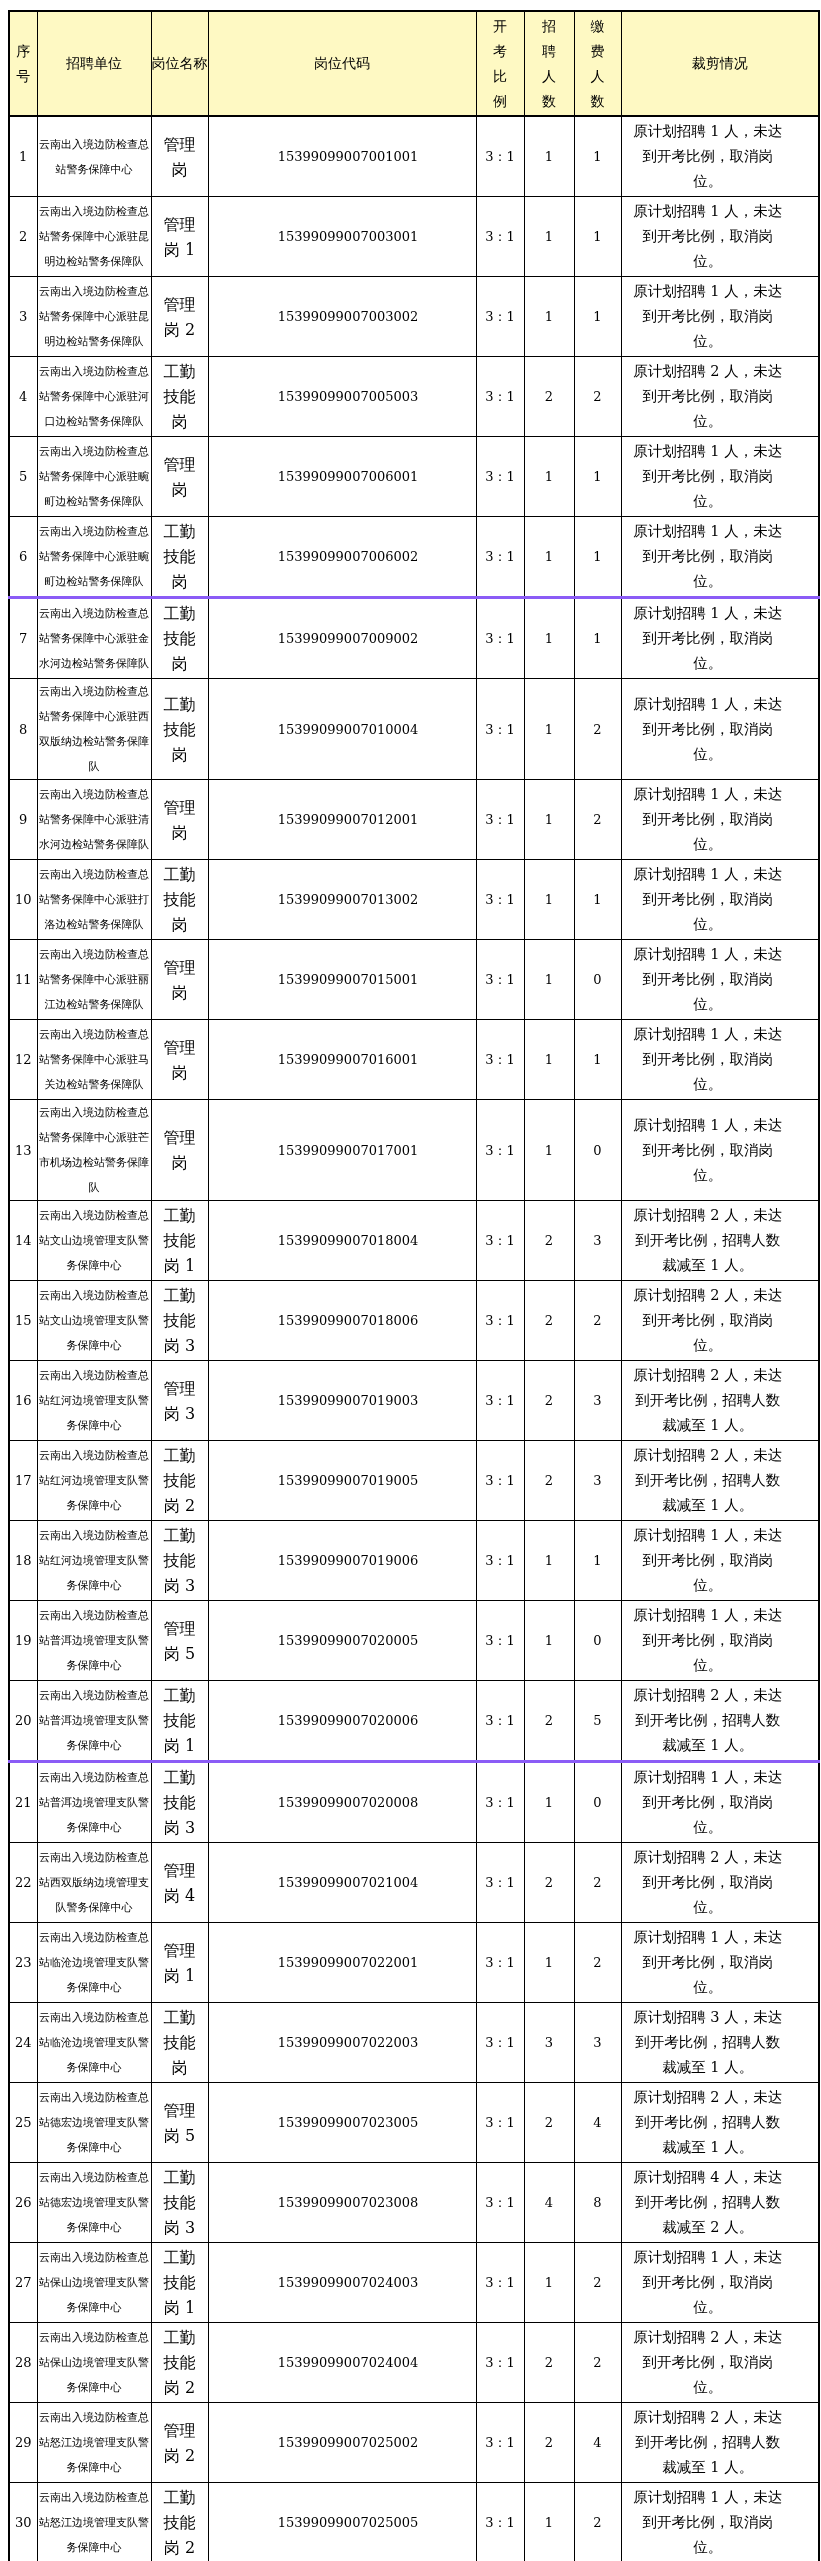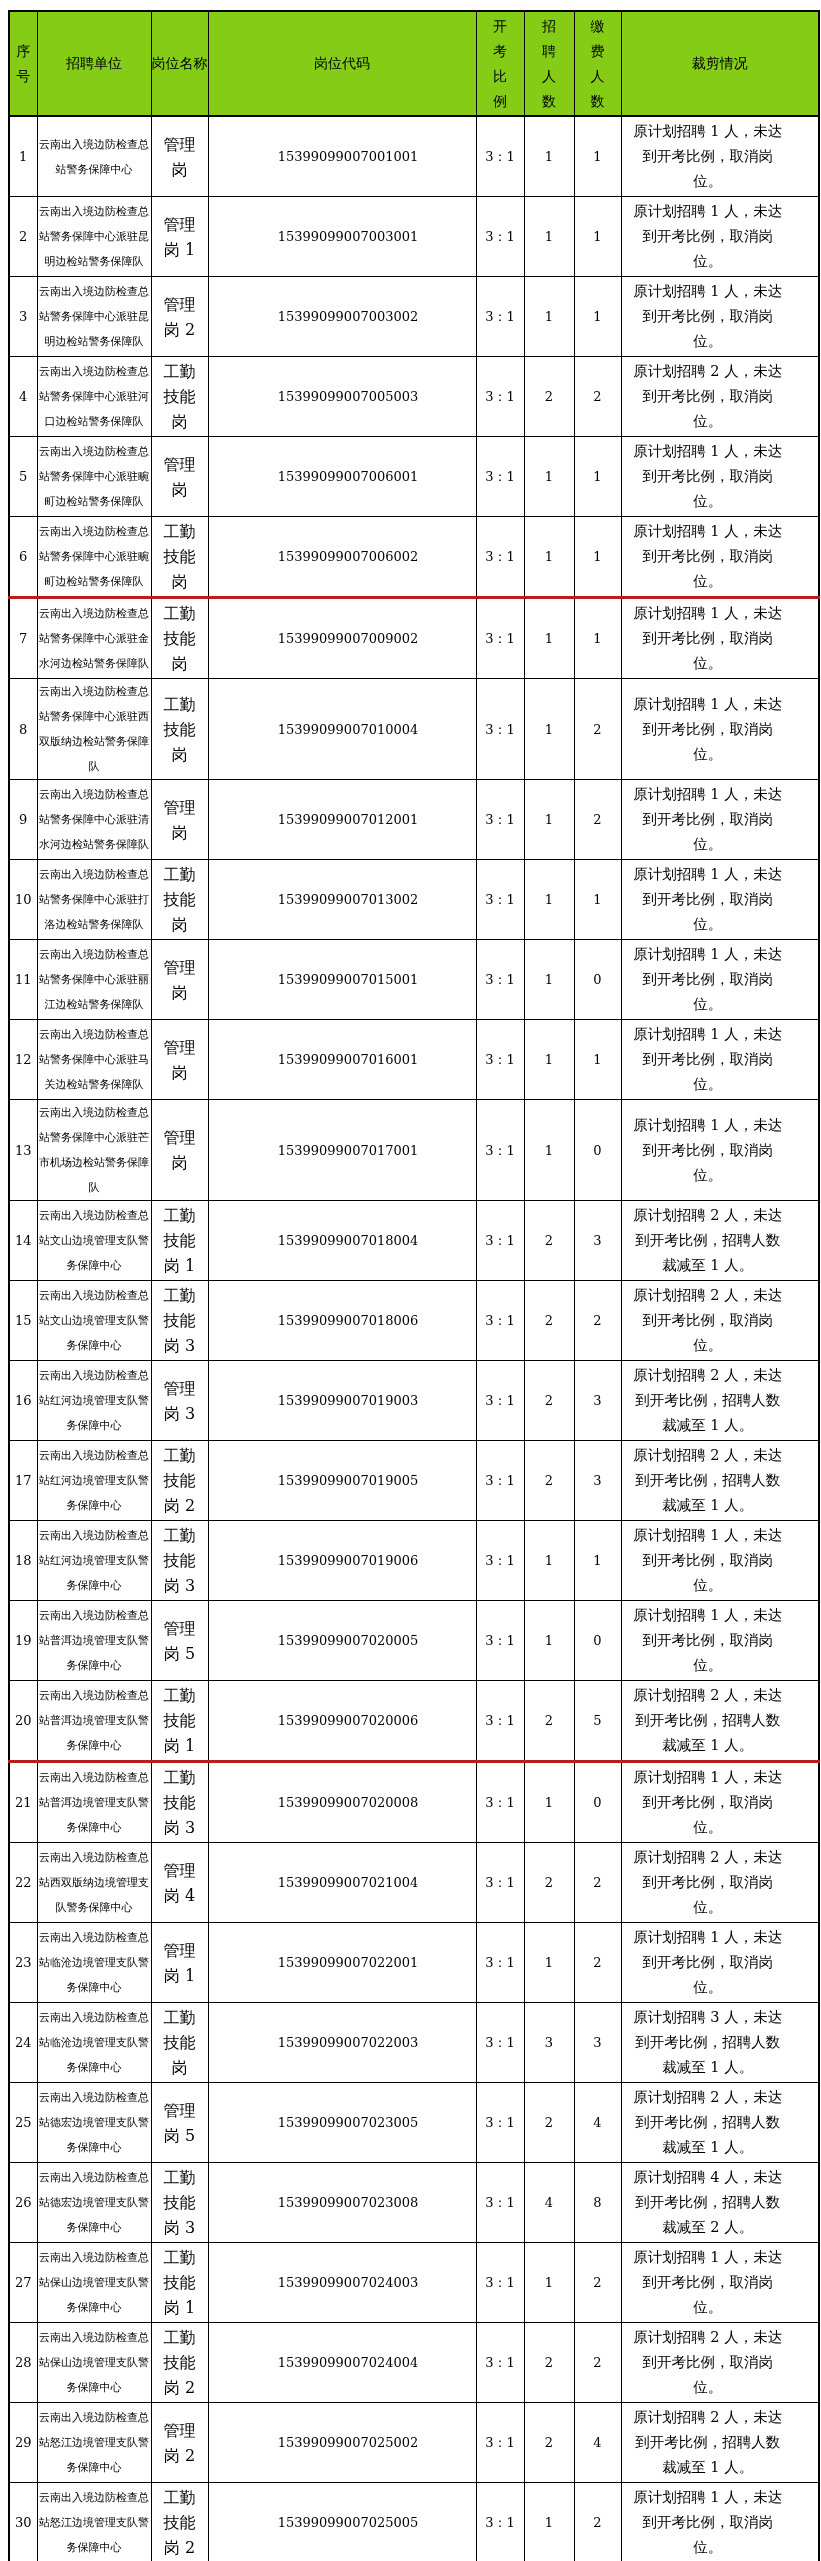--- a/index.html
+++ b/index.html
@@ -24,39 +24,39 @@
     padding: 0;
     line-height: 25px;
     word-break: break-all;
     overflow: hidden;
   }
   thead th {
     height: 103px;
     font-size: 14px;
     font-weight: normal;
     border-bottom: 2px solid #000000;
-    background: #84cc16;
+    background: #fef9c3;
   }
   thead th .vert {
     display: inline-block;
     width: 16px;
     line-height: 25px;
   }
   tbody td { height: 75px; font-size: 13px; }
   td.col-seq   { font-size: 13px; }
   td.col-unit  { font-size: 11px; padding: 0 1px; text-align: center; }
   td.col-position { font-size: 16px; padding: 0 8px; }
   td.col-code  { font-size: 13px; padding-left: 12px; }
   td.col-ratio, td.col-recruits, td.col-payers { font-size: 13px; }
   td.col-status {
     text-align: center;
     font-size: 14.5px;
     padding: 2px 32px 2px 8px;
   }
-  tr.page-break td { border-top: 3px solid #b91c1c; }
+  tr.page-break td { border-top: 3px solid #8b5cf6; }
 </style>
 </head>
 <body>
 
 <table class="roster">
   <colgroup>
     <col style="width:28px">
     <col style="width:114px">
     <col style="width:57px">
     <col style="width:268px">

